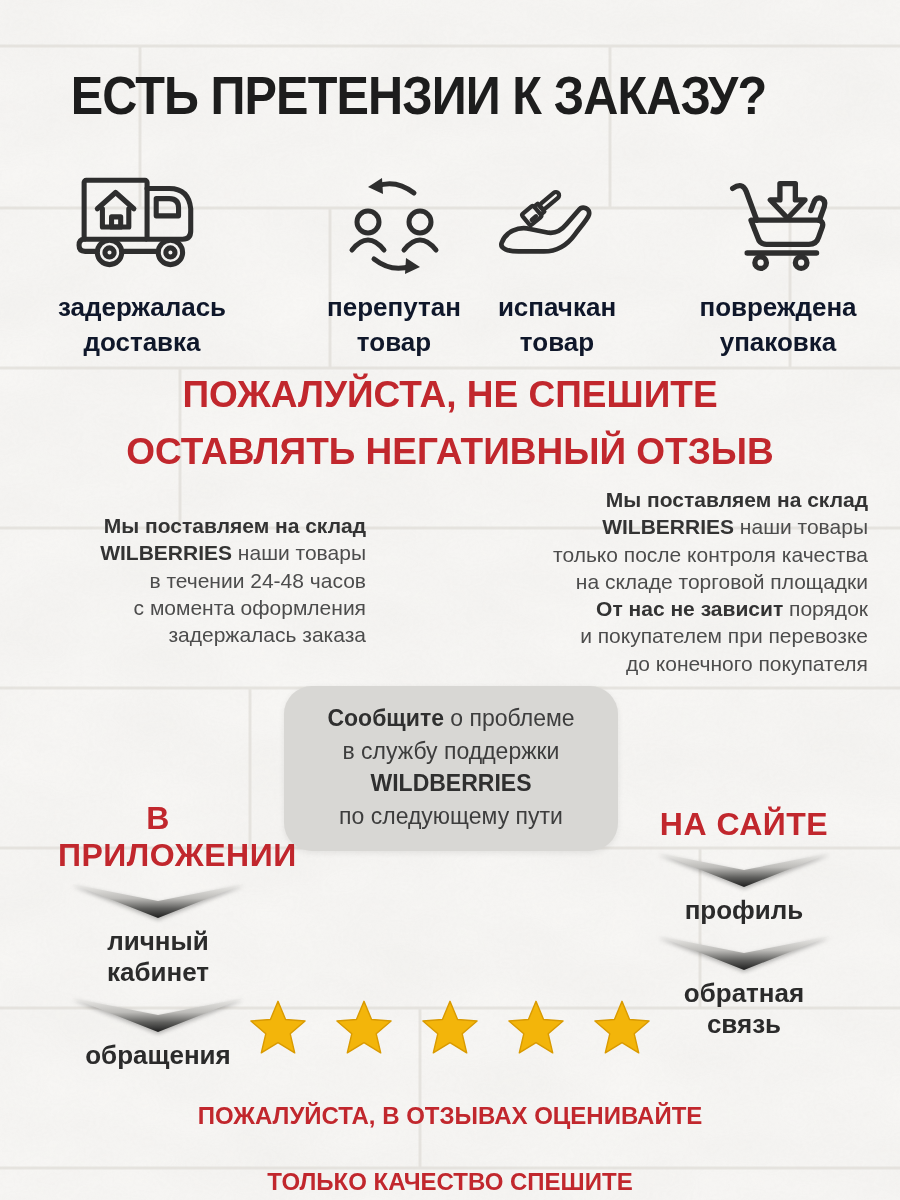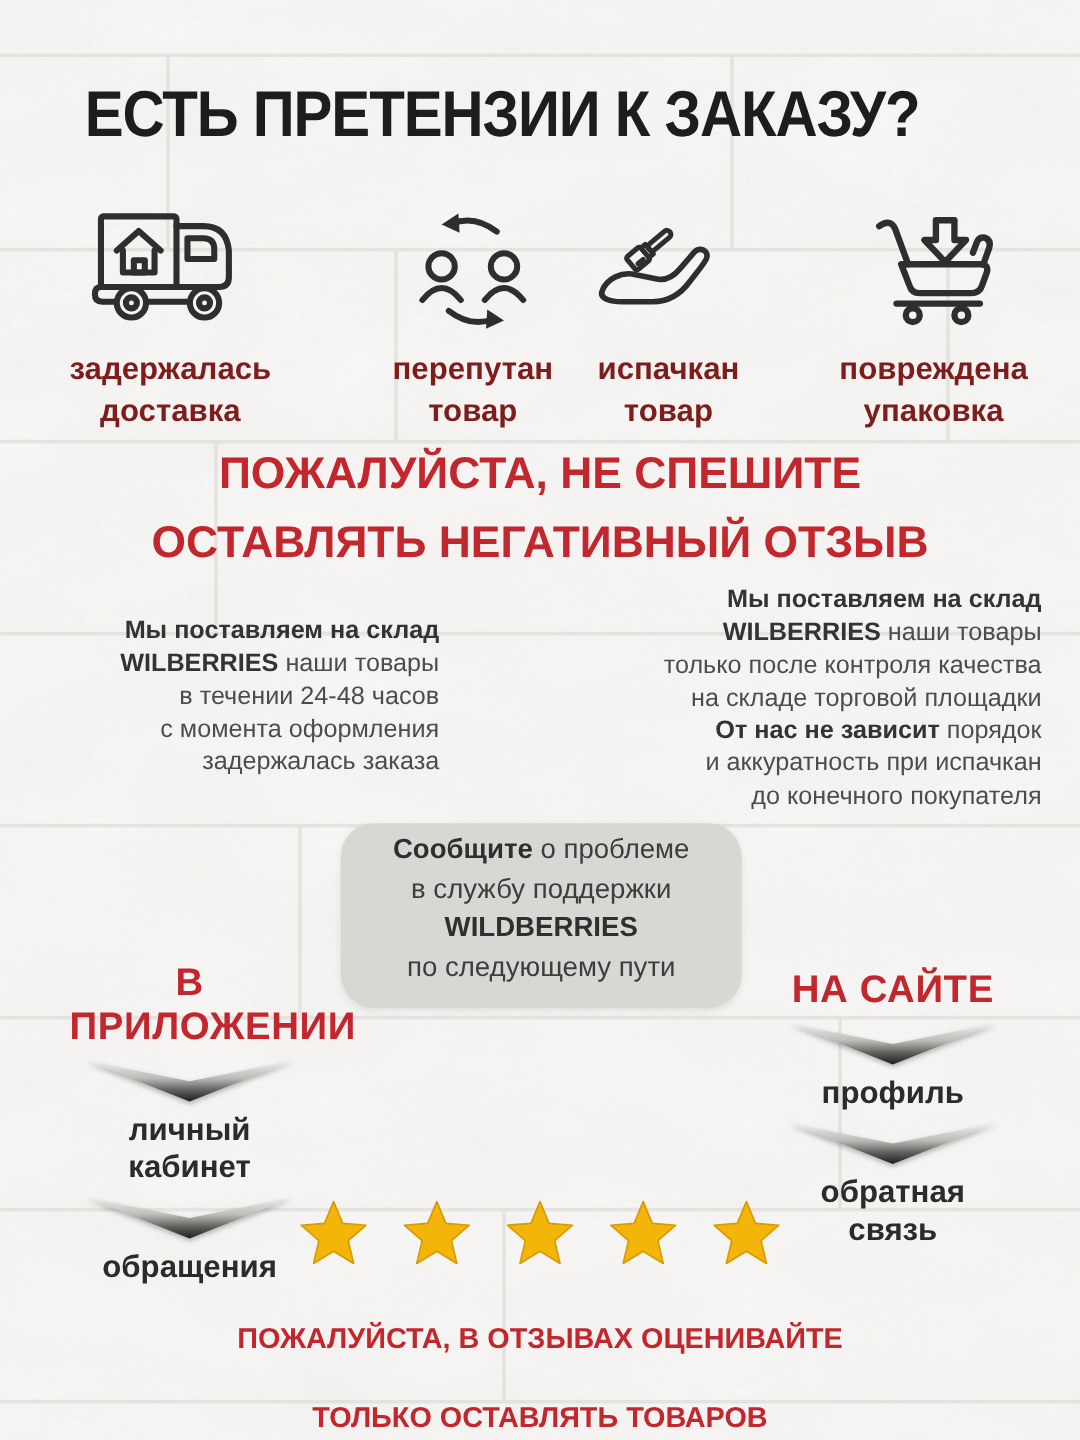--- a/index.html
+++ b/index.html
@@ -17,39 +17,39 @@
   .title{
     display:inline-block;font-size:54px;font-weight:800;color:#1d1d1d;
     letter-spacing:-1px;transform:scaleX(.9);transform-origin:center;
     white-space:nowrap;
   }
 
   
   .issue-col{position:absolute;top:158px;width:220px;text-align:center;}
   .issue-iconbox{height:118px;display:flex;align-items:flex-end;justify-content:center;}
   .issue-label{
-    margin-top:14px;font-size:26px;font-weight:700;color:#7f1d1d;
+    margin-top:14px;font-size:26px;font-weight:700;color:#0f172a;
     line-height:1.35;white-space:pre-line;
   }
 
   
   .warning{top:366px;left:0;width:900px;text-align:center;
     font-size:37px;font-weight:800;color:var(--red,#c1272d);line-height:1.55;}
 
   
   .note{font-size:21px;color:#4c4c4c;line-height:1.3;text-align:right;}
   .note .b{font-weight:700;color:#333;}
   .note-left{top:512px;left:48px;width:318px;}
   .note-right{top:486px;left:528px;width:340px;}
 
   
   .support-box{
     top:686px;left:284px;width:334px;box-sizing:border-box;
     background:var(--box_bg,#d8d7d4);border-radius:28px;
-    padding:5px 10px 18px;text-align:center;
+    padding:16px 10px 18px;text-align:center;
     font-size:23px;color:#3d3d3d;line-height:1.42;
     box-shadow:0 2px 6px rgba(0,0,0,.08);
   }
   .support-box .b{font-weight:700;color:#2f2f2f;}
 
   
   .path-col{position:absolute;width:200px;text-align:center;}
   .path-app{top:800px;left:58px;}
   .path-site{top:806px;left:644px;}
   .path-title{font-size:32px;font-weight:800;color:var(--red,#c1272d);letter-spacing:.5px;}
@@ -196,21 +196,21 @@
     <div>с момента оформления</div>
     <div>задержалась заказа</div>
   </div>
 
   <div class="layer note note-right">
     <div><span class="b">Мы поставляем на склад</span></div>
     <div><span class="b">WILBERRIES</span><span> наши товары</span></div>
     <div>только после контроля качества</div>
     <div>на складе торговой площадки</div>
     <div><span class="b">От нас не зависит</span><span> порядок</span></div>
-    <div>и аккуратность при испачкан</div>
+    <div>и покупателем при перевозке</div>
     <div>до конечного покупателя</div>
   </div>
 
   <div class="layer support-box">
     <div><span class="b">Сообщите</span><span> о проблеме</span></div>
     <div>в службу поддержки</div>
     <div class="b">WILDBERRIES</div>
     <div>по следующему пути</div>
   </div>
 
@@ -251,17 +251,17 @@
       <svg width="56" height="54" viewBox="0 0 60 57">
       <polygon points="30,1 38.1,20.4 59,22.1 43.1,35.8 47.9,56.2 30,45.3 12.1,56.2 16.9,35.8 1,22.1 21.9,20.4" fill="#f3b50a" stroke="#d99a00" stroke-width="1.5" stroke-linejoin="round"></polygon>
     </svg>
       <svg width="56" height="54" viewBox="0 0 60 57">
       <polygon points="30,1 38.1,20.4 59,22.1 43.1,35.8 47.9,56.2 30,45.3 12.1,56.2 16.9,35.8 1,22.1 21.9,20.4" fill="#f3b50a" stroke="#d99a00" stroke-width="1.5" stroke-linejoin="round"></polygon>
     </svg>
     </div>
 
   <div class="layer footer">
     <div>ПОЖАЛУЙСТА,  В ОТЗЫВАХ ОЦЕНИВАЙТЕ</div>
-    <div>ТОЛЬКО ОСТАВЛЯТЬ ТОВАРОВ</div>
+    <div>ТОЛЬКО КАЧЕСТВО СПЕШИТЕ</div>
     
   </div>
 
 </div>
 
 </body></html>

